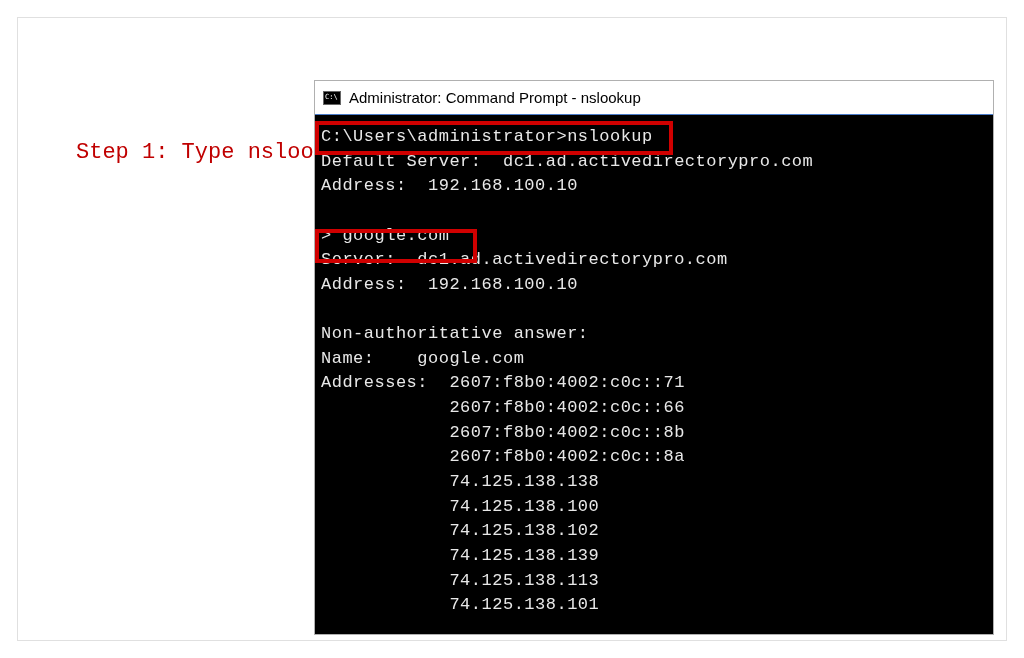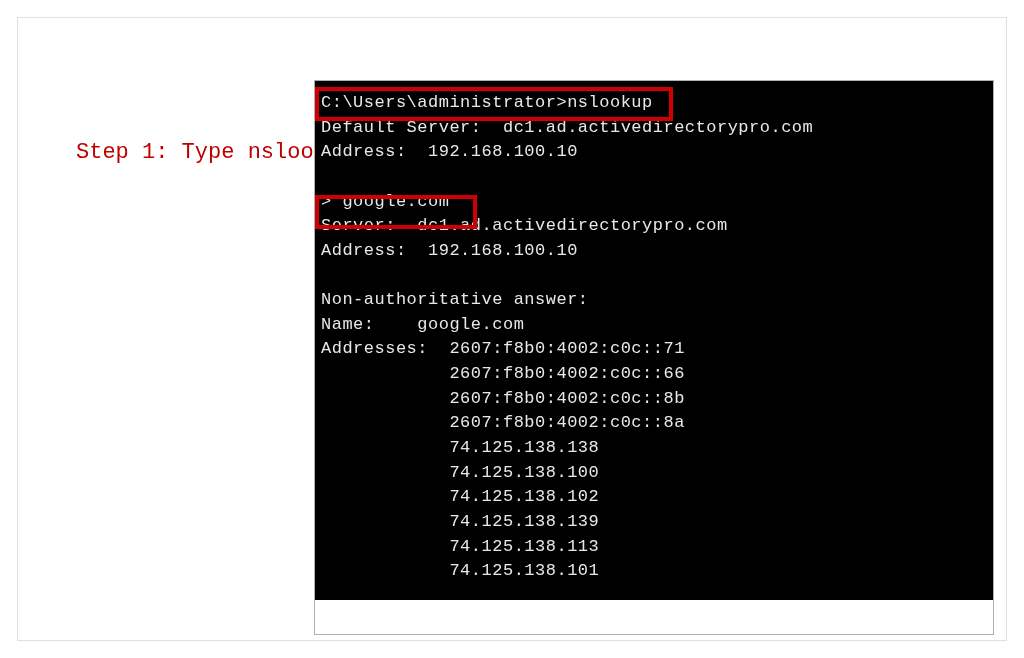--- a/index.html
+++ b/index.html
@@ -90,20 +90,24 @@
     .hl2 { left: 0px; top: 114px; width: 162px; height: 34px; }
   </style>
 </head>
 <body>
 
 <div class="canvas">
 
   <div class="step-label step1">Step 1: Type nslookup</div>
 
   <div class="cmd-window">
+    <div class="titlebar">
+      <div class="titlebar-icon"></div>
+      <span class="titlebar-text">Administrator: Command Prompt - nslookup</span>
+    </div>
     <div class="terminal"><div class="hl-box hl1"></div><div class="hl-box hl2"></div><span>C:\Users\administrator&gt;nslookup</span>
 <span>Default Server:  dc1.ad.activedirectorypro.com</span>
 <span>Address:  192.168.100.10</span>
 
 <span>&gt; google.com</span>
 <span>Server:  dc1.ad.activedirectorypro.com</span>
 <span>Address:  192.168.100.10</span>
 
 <span>Non-authoritative answer:</span>
 <span>Name:    google.com</span>

